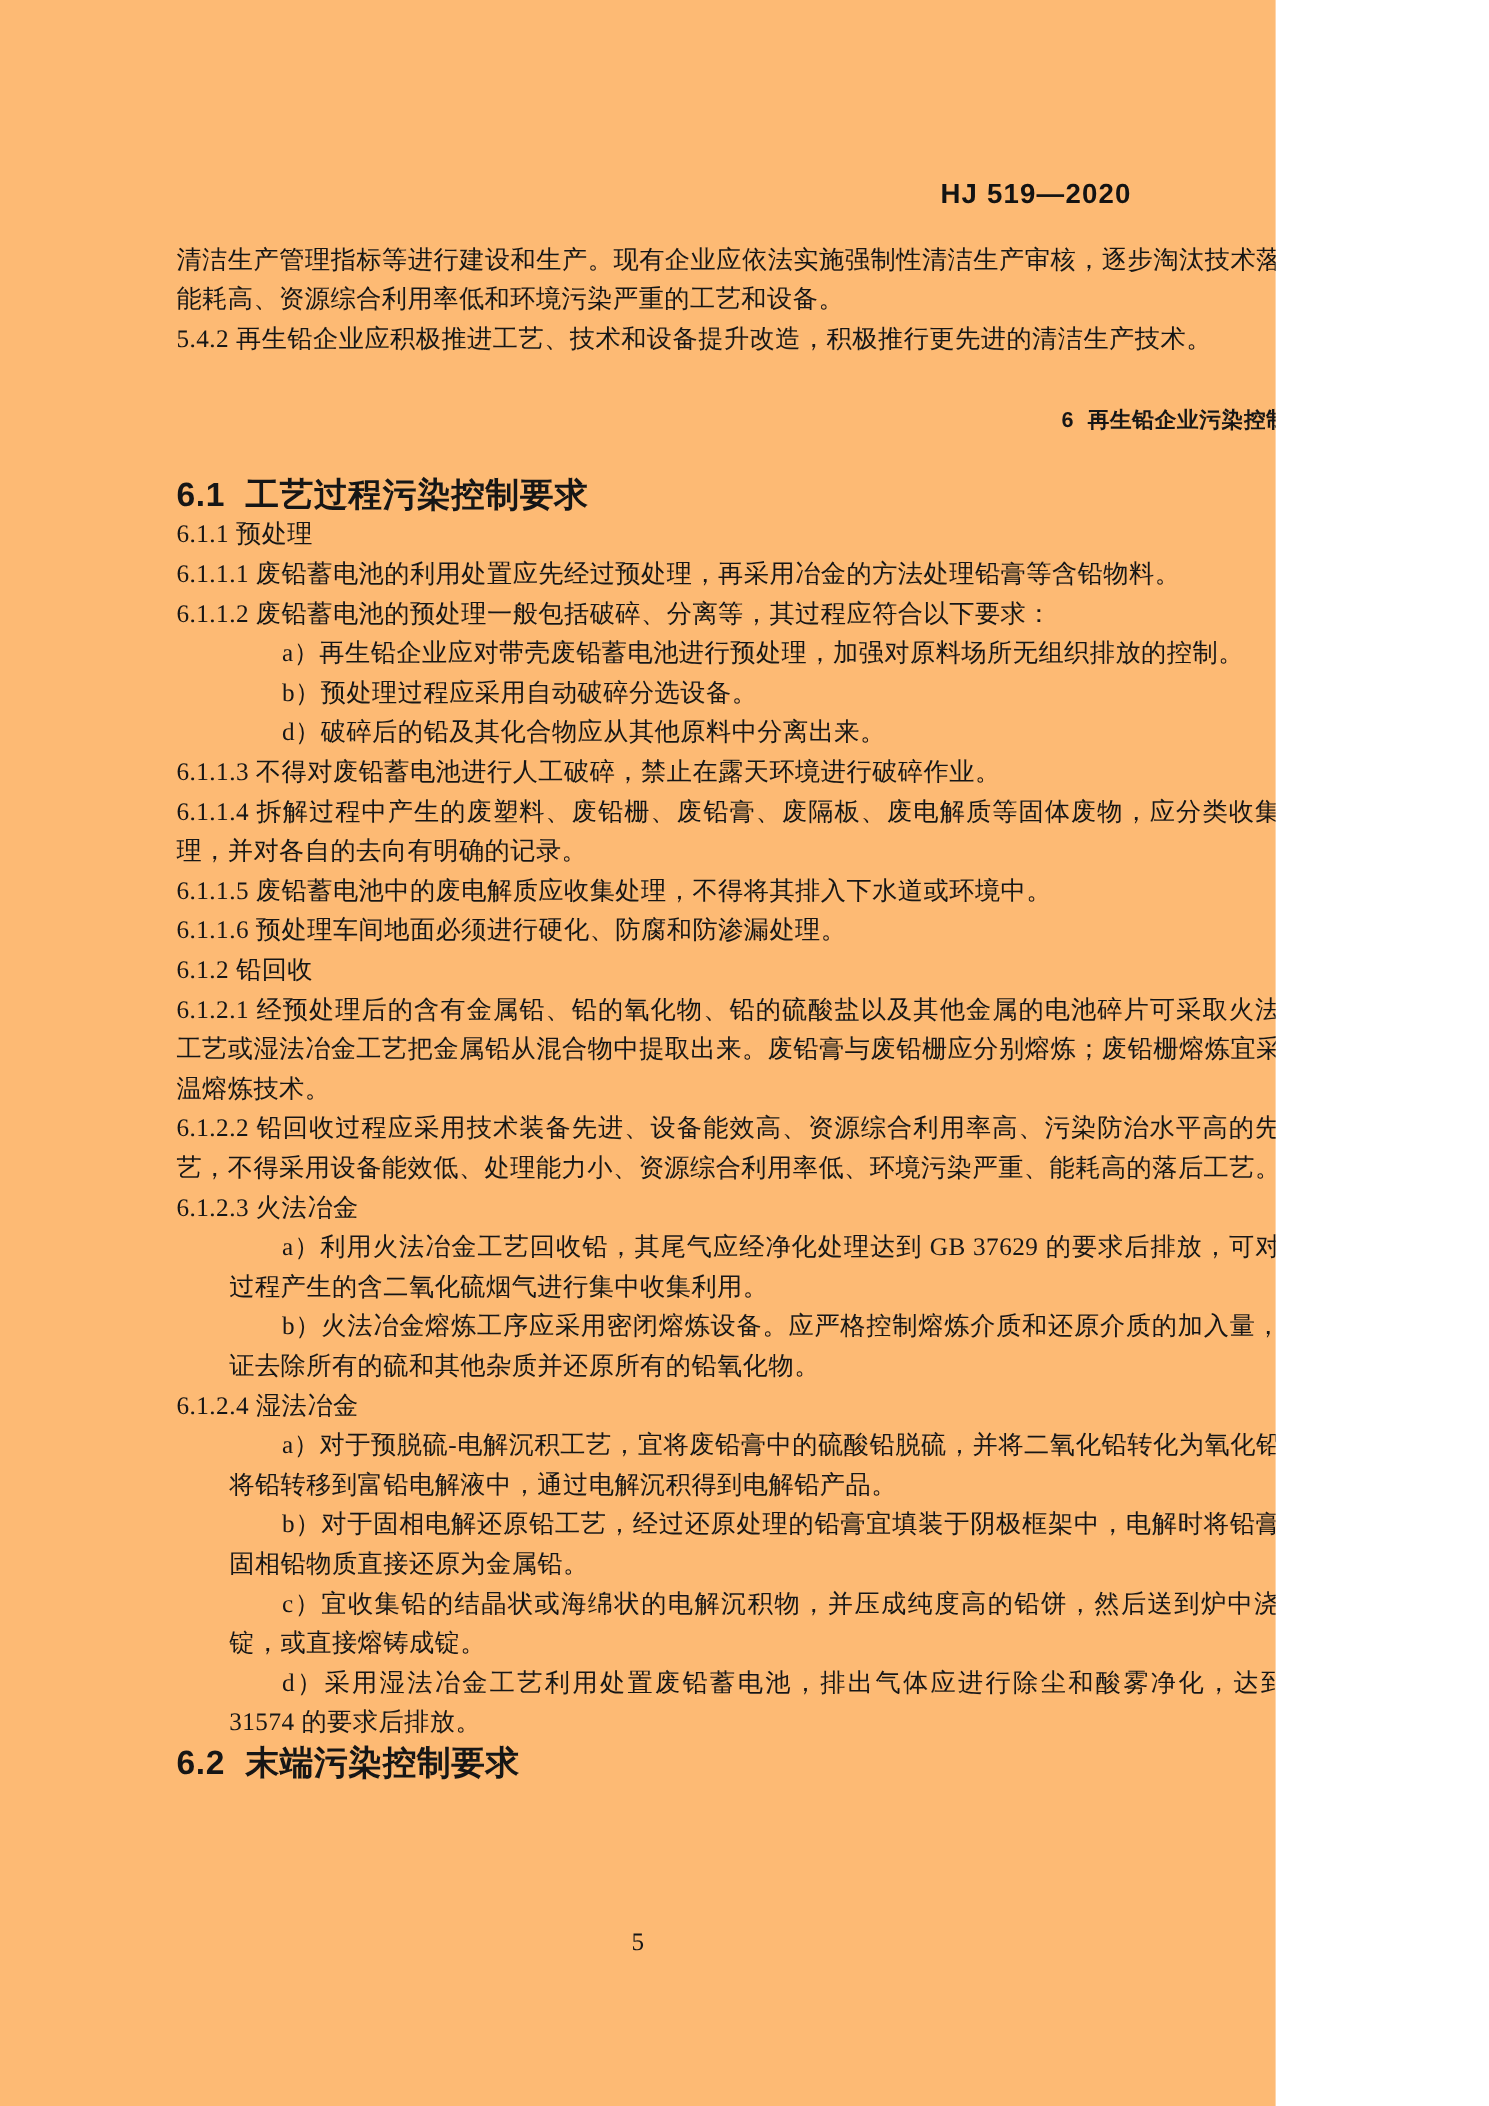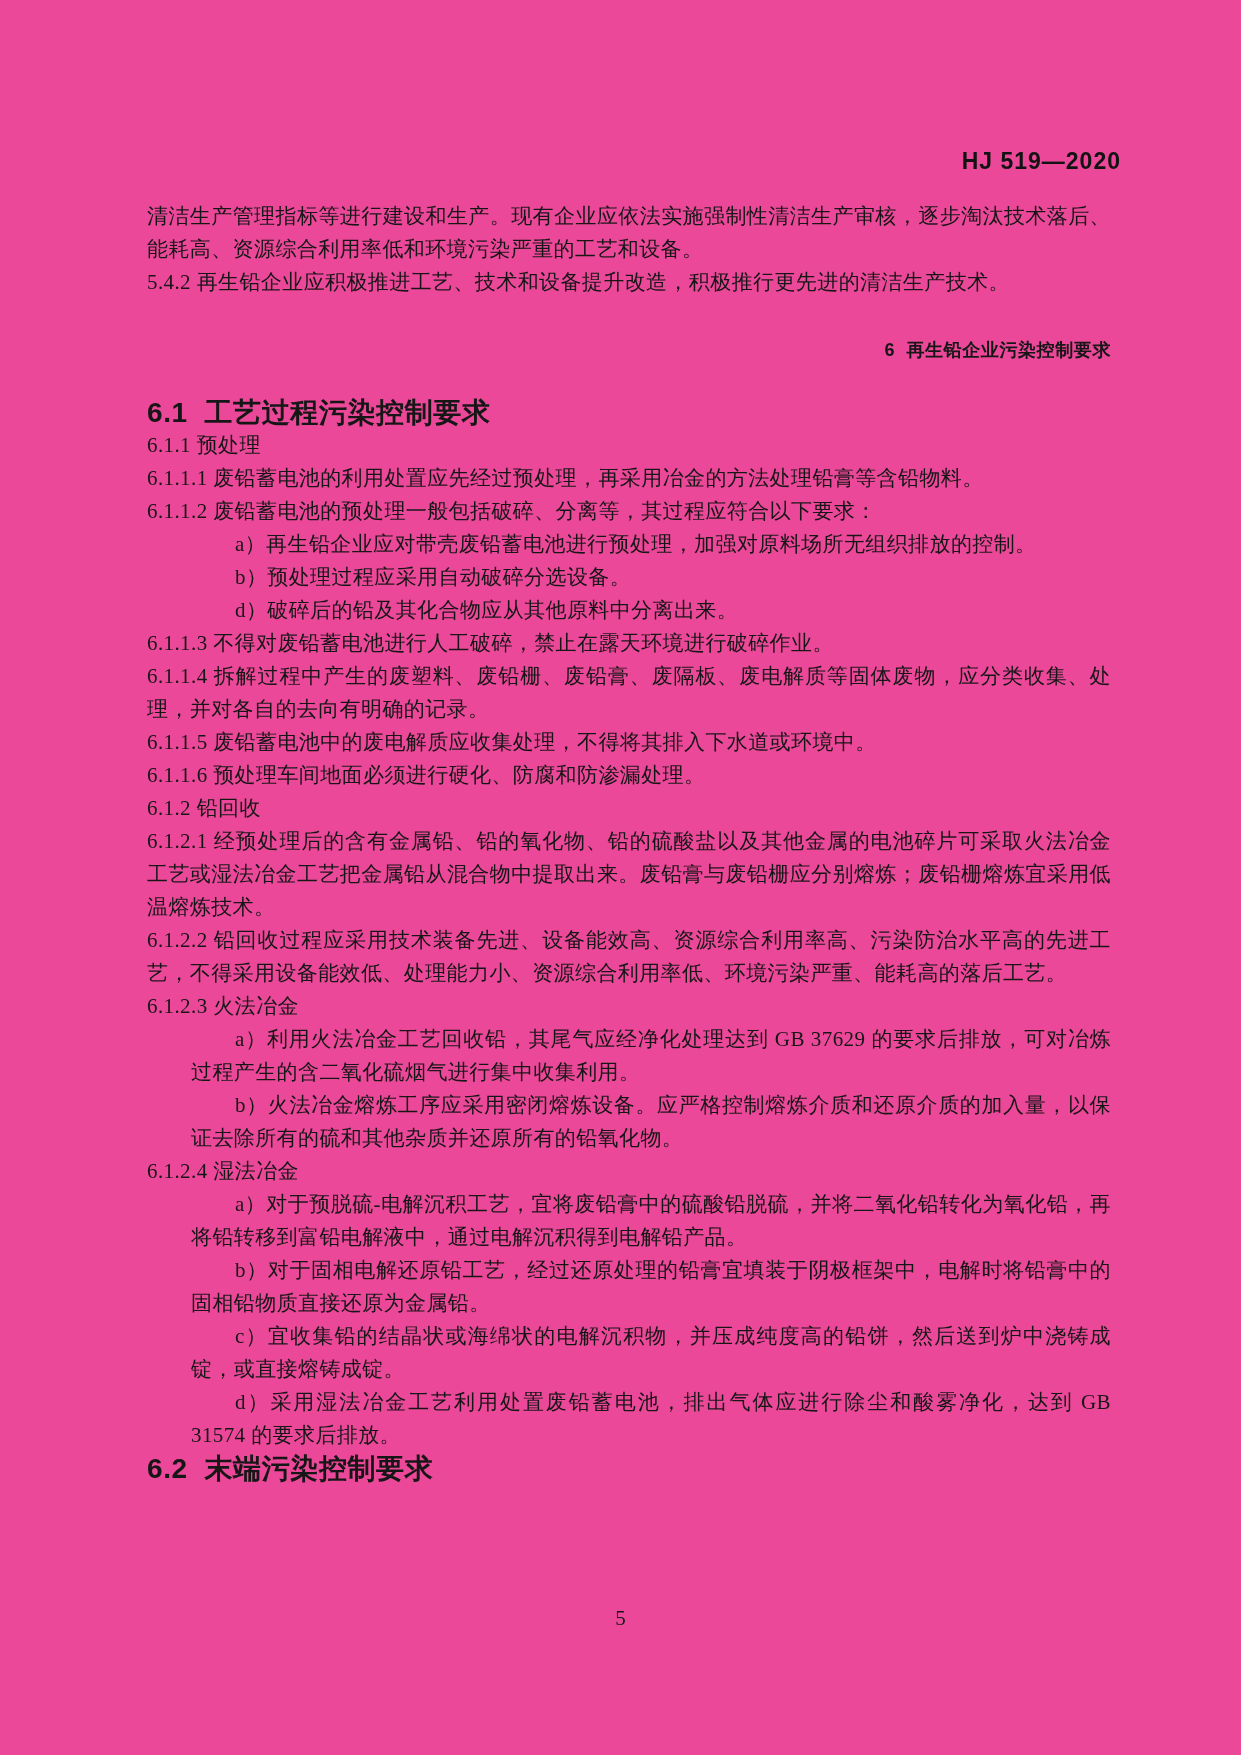--- a/index.html
+++ b/index.html
@@ -2,23 +2,23 @@
 <html><head>
 <meta charset="utf-8">
 <style>
   html, body {
     margin: 0;
     padding: 0;
     background: #ffffff;
   }
   .page {
     position: relative;
-    width: 1241px;
+    width: 1063px;
     height: 1755px;
-    background: #ec4899;
+    background: #fdba74;
     overflow: hidden;
     font-family: "Liberation Serif", "DejaVu Serif", serif;
     color: #161616;
   }
   .doc-header {
     position: absolute;
     top: 148px;
     right: 120px;
     font-family: "Liberation Sans", "DejaVu Sans", sans-serif;
     font-size: 23px;

